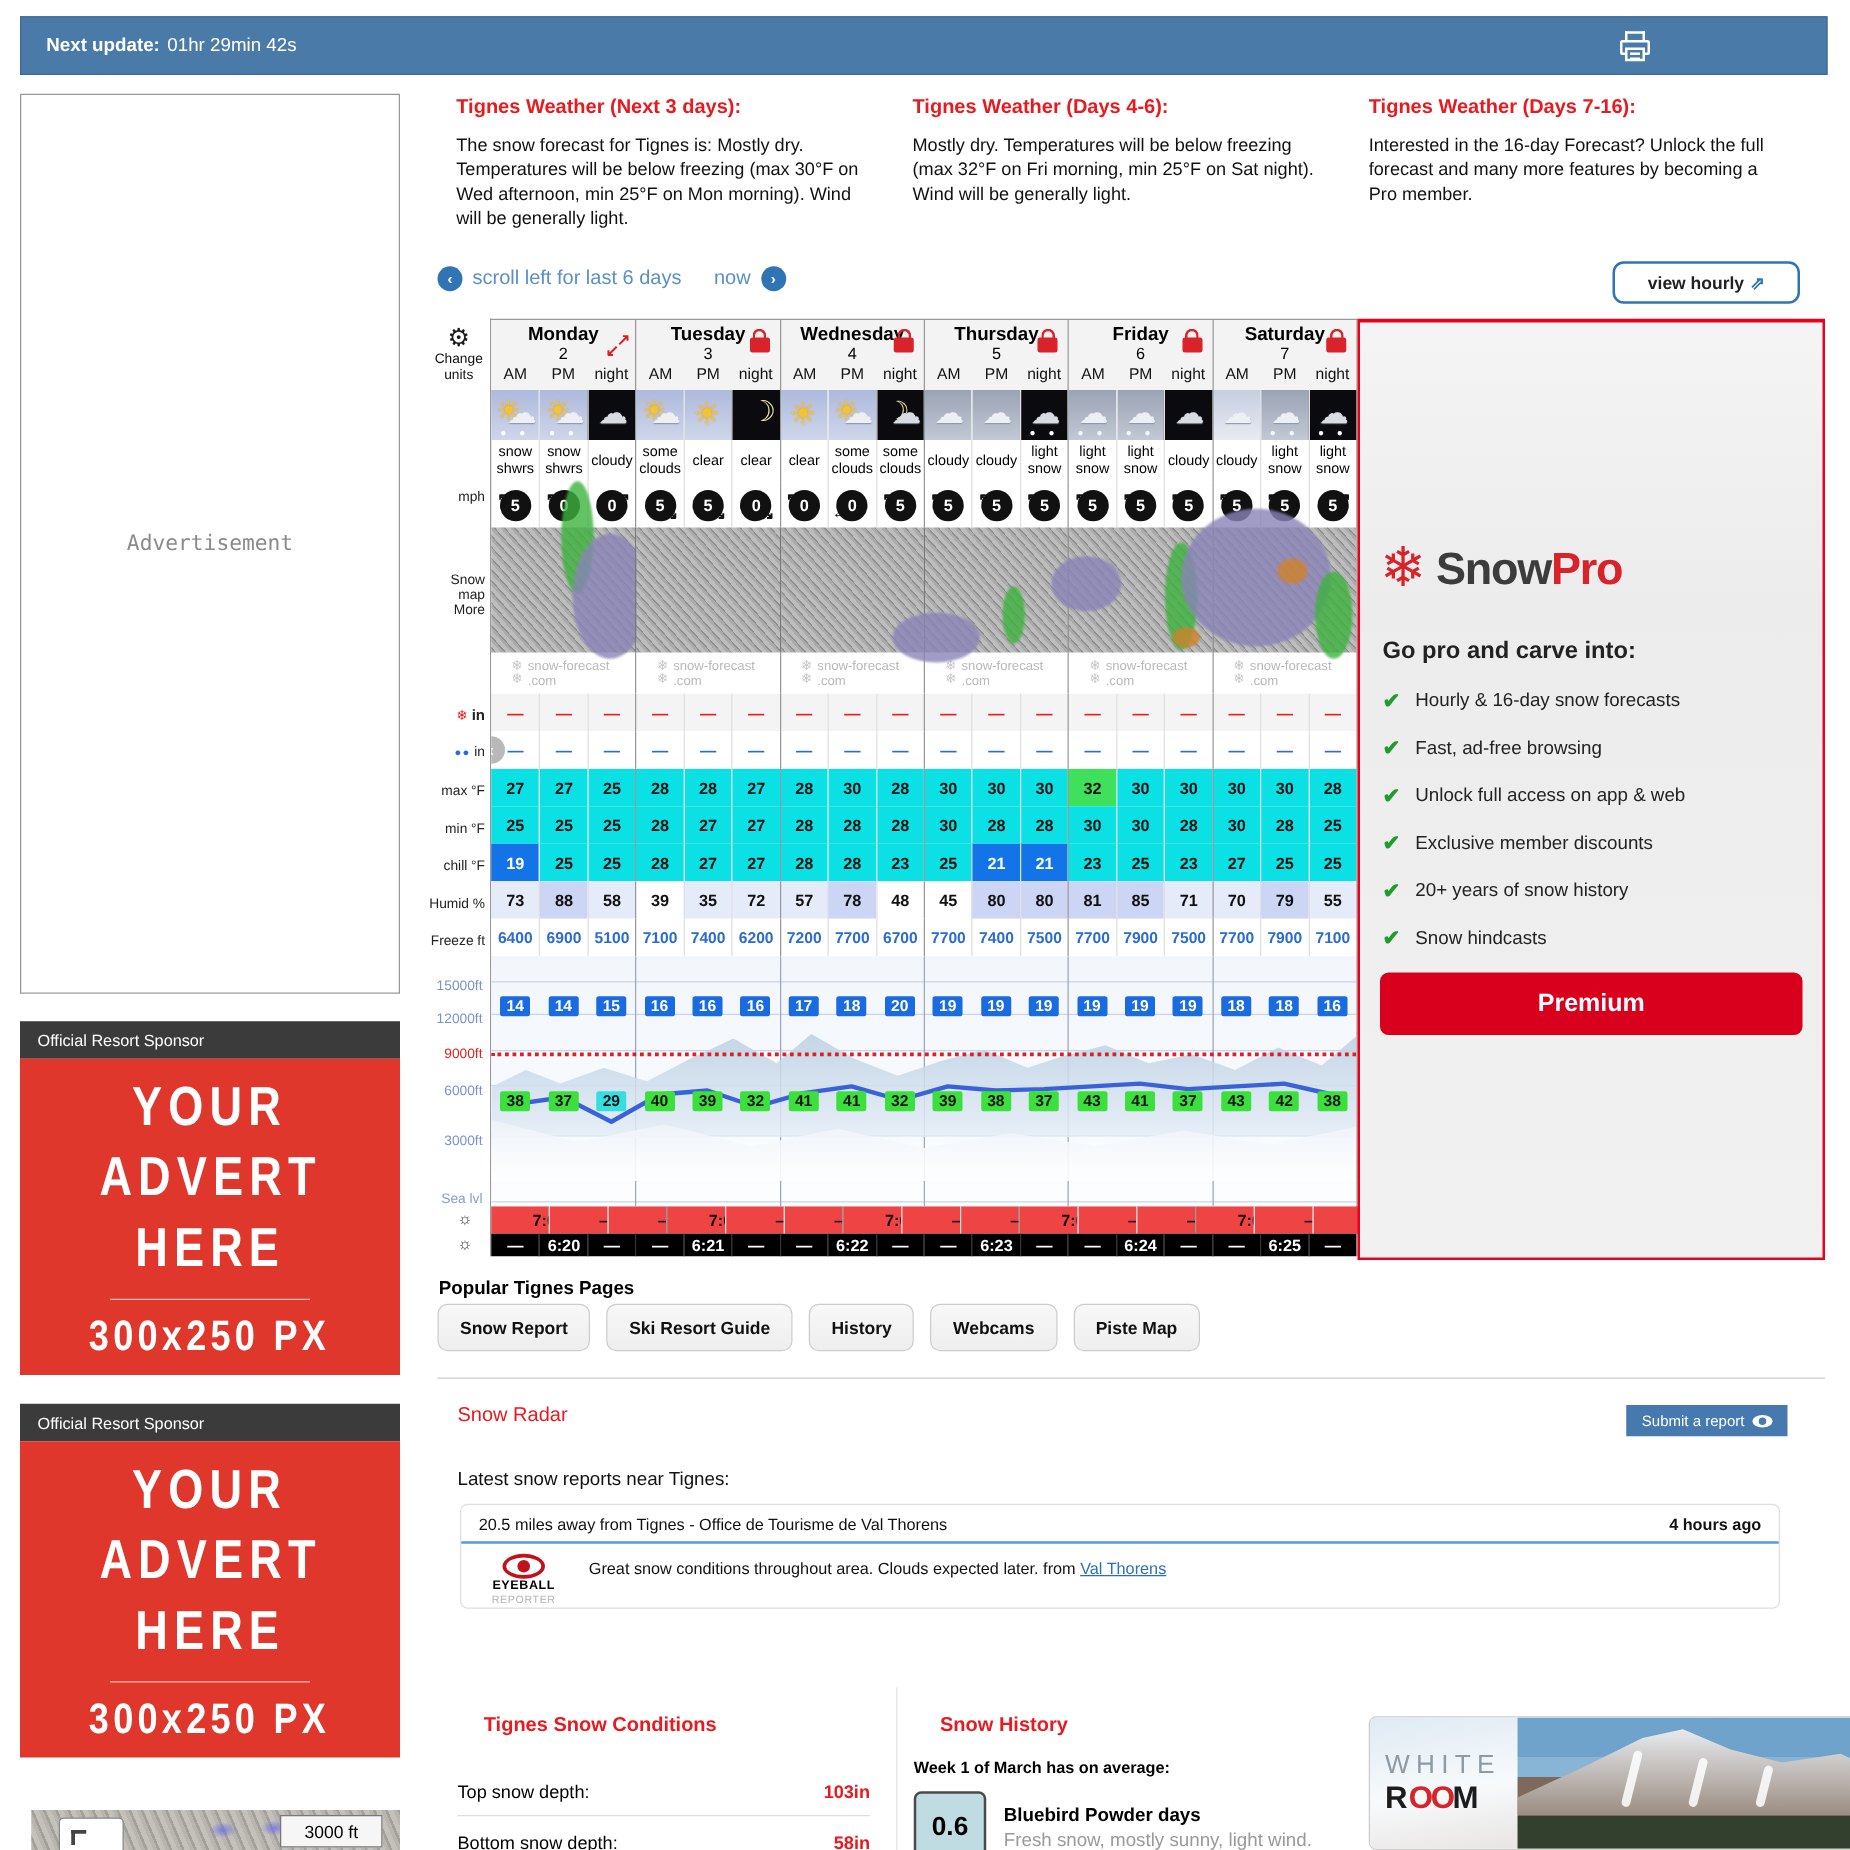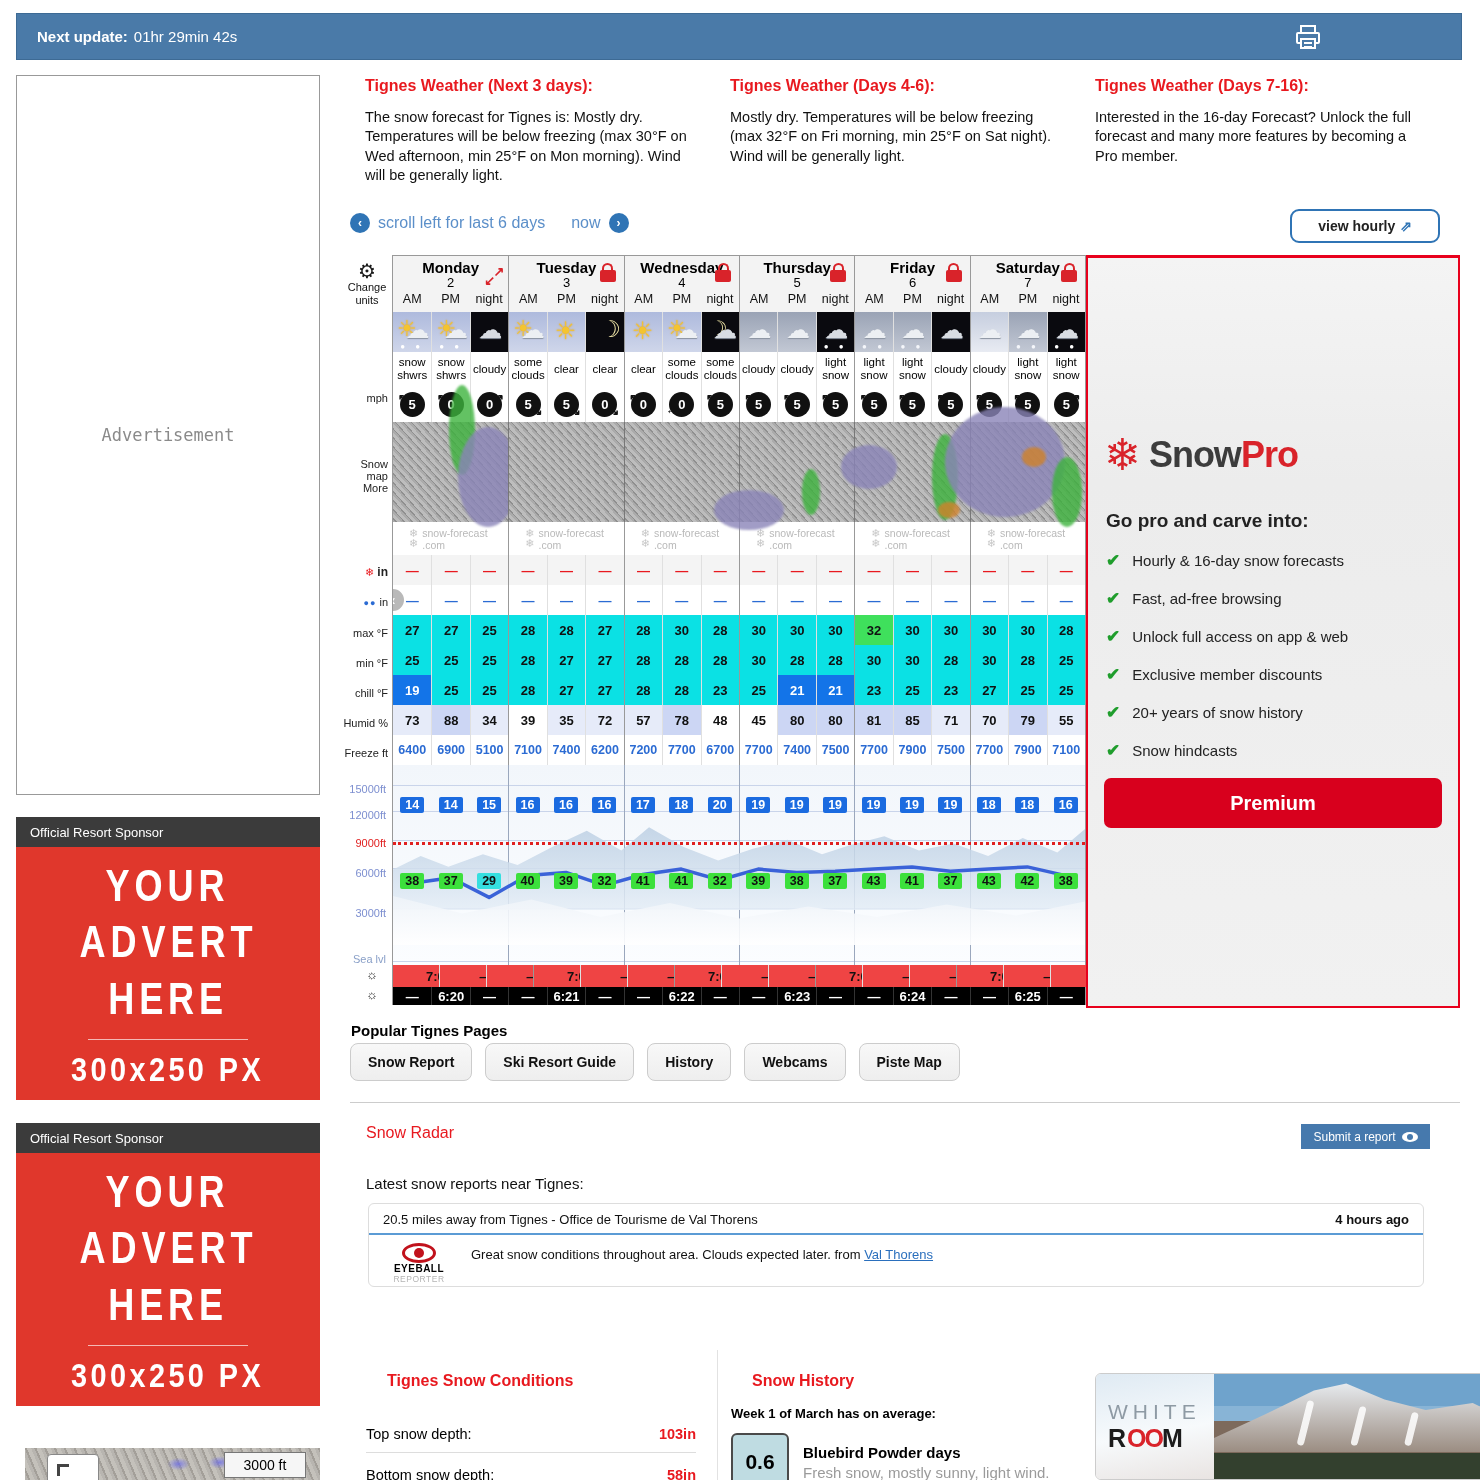--- a/index.html
+++ b/index.html
@@ -687,21 +687,21 @@
           <div class="c dayb">23</div>
           <div class="c">25</div>
           <div class="c">23</div>
           <div class="c dayb">27</div>
           <div class="c">25</div>
           <div class="c">25</div>
         </div>
       <div class="row18 drow row-humid" id="row-humid">
           <div class="c hum-md">73</div>
           <div class="c hum-hi">88</div>
-          <div class="c hum-md">34</div>
+          <div class="c hum-md">58</div>
           <div class="c hum-lo dayb">39</div>
           <div class="c hum-md">35</div>
           <div class="c hum-md">72</div>
           <div class="c hum-md dayb">57</div>
           <div class="c hum-hi">78</div>
           <div class="c hum-lo">48</div>
           <div class="c hum-lo dayb">45</div>
           <div class="c hum-hi">80</div>
           <div class="c hum-hi">80</div>
           <div class="c hum-hi dayb">81</div>

